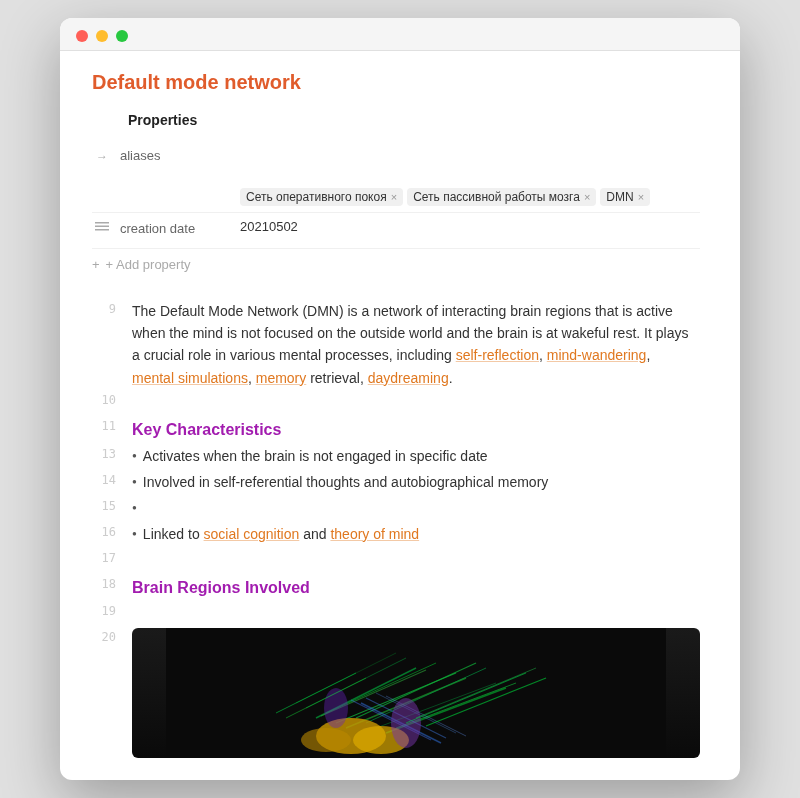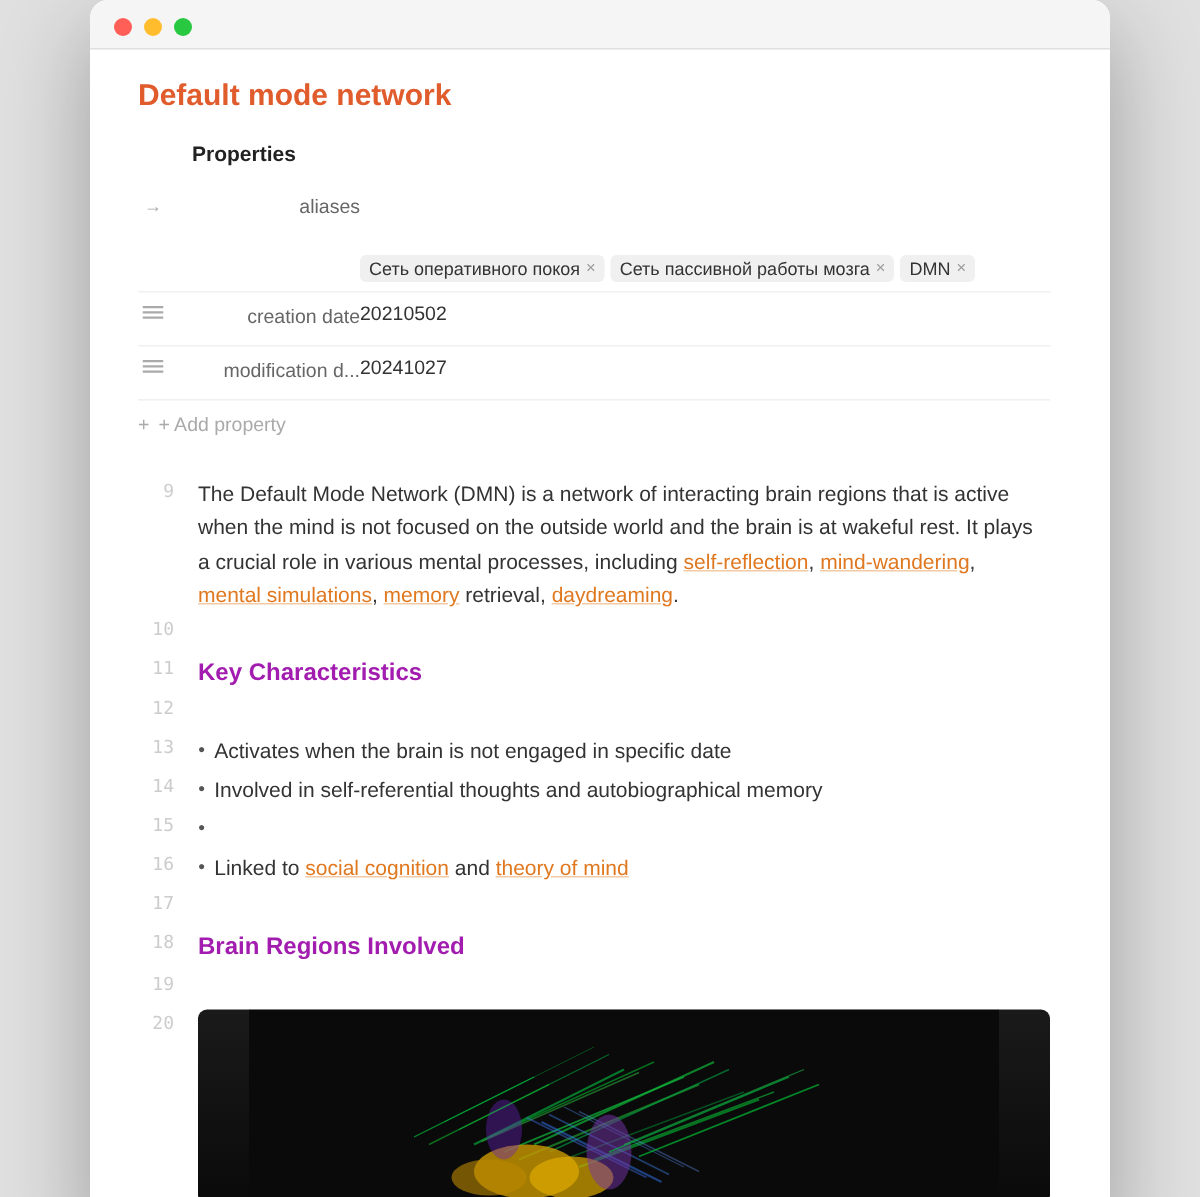--- a/index.html
+++ b/index.html
@@ -84,21 +84,20 @@
       margin-top: 2px;
       flex-shrink: 0;
     }
 
     .property-name {
       font-size: 13px;
       color: #666;
       min-width: 120px;
       flex-shrink: 0;
       margin-top: 2px;
-      text-align: right;
     }
 
     .property-value {
       font-size: 13px;
       color: #333;
       display: flex;
       flex-wrap: wrap;
       gap: 4px;
       align-items: center;
     }
@@ -239,31 +238,20 @@
           <svg width="14" height="10" viewBox="0 0 14 10" fill="none">
             <rect x="0" y="1" width="14" height="1.5" fill="#aaa"></rect>
             <rect x="0" y="4.5" width="14" height="1.5" fill="#aaa"></rect>
             <rect x="0" y="8" width="14" height="1.5" fill="#aaa"></rect>
           </svg>
         </div>
         <div class="property-name">creation date</div>
         <div class="property-value">20210502</div>
       </div>
 
-      <div class="property-row">
-        <div class="property-icon">
-          <svg width="14" height="10" viewBox="0 0 14 10" fill="none">
-            <rect x="0" y="1" width="14" height="1.5" fill="#aaa"></rect>
-            <rect x="0" y="4.5" width="14" height="1.5" fill="#aaa"></rect>
-            <rect x="0" y="8" width="14" height="1.5" fill="#aaa"></rect>
-          </svg>
-        </div>
-        <div class="property-name">modification d...</div>
-        <div class="property-value">20241027</div>
-      </div>
 
       <div class="add-property">
         <span>+</span>
         <span>+ Add property</span>
       </div>
     </div>
 
     <div class="editor-area">
 
       <div class="line-row">
@@ -278,24 +266,20 @@
         <div class="line-content empty-line"></div>
       </div>
 
       <div class="line-row">
         <div class="line-number">11</div>
         <div class="line-content">
           <span class="heading-orange">Key Characteristics</span>
         </div>
       </div>
 
-      <div class="line-row">
-        <div class="line-number">12</div>
-        <div class="line-content empty-line"></div>
-      </div>
 
       <div class="line-row">
         <div class="line-number">13</div>
         <div class="line-content">
           <div class="bullet-item">
             <span class="bullet-dot">●</span>
             <span>Activates when the brain is not engaged in specific date</span>
           </div>
         </div>
       </div>

